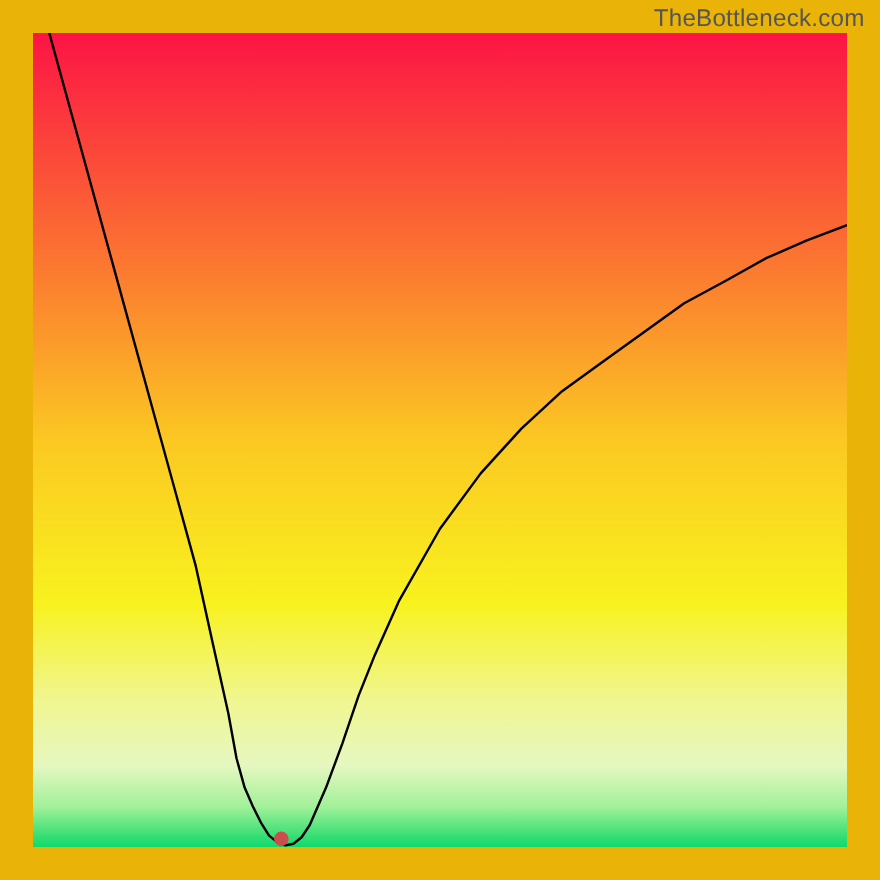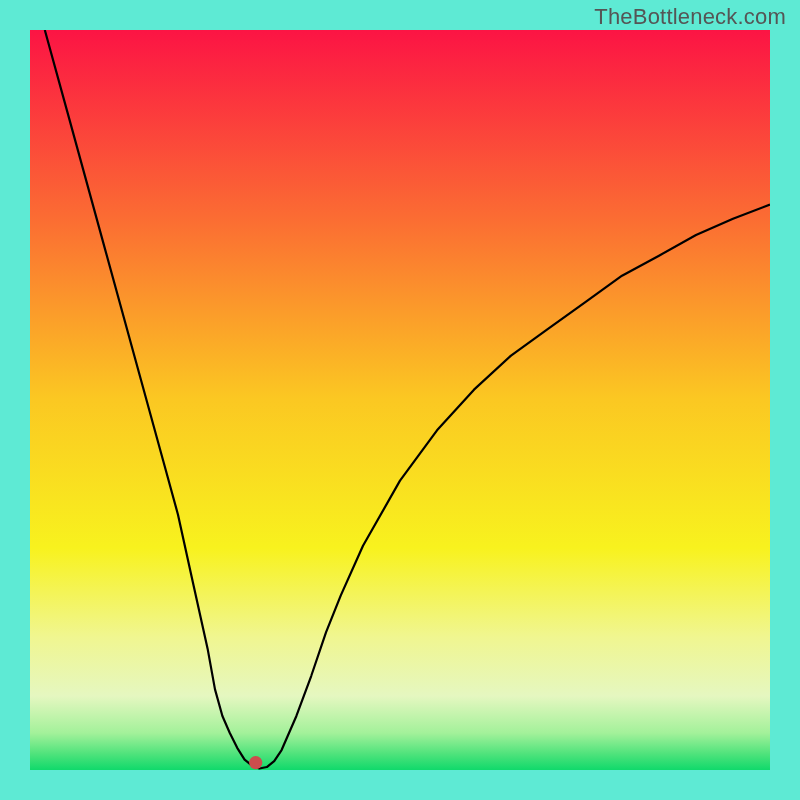--- a/index.html
+++ b/index.html
@@ -8,21 +8,21 @@
     width: 800px;
     height: 800px;
     overflow: hidden;
     background: #000;
     font-family: Arial, Helvetica, sans-serif;
   }
   .frame {
     position: relative;
     width: 800px;
     height: 800px;
-    background: #5eead4;
+    background: #eab308;
   }
   .plot {
     position: absolute;
     left: 30px;
     top: 30px;
     width: 740px;
     height: 740px;
     overflow: hidden;
   }
   .gradient {

